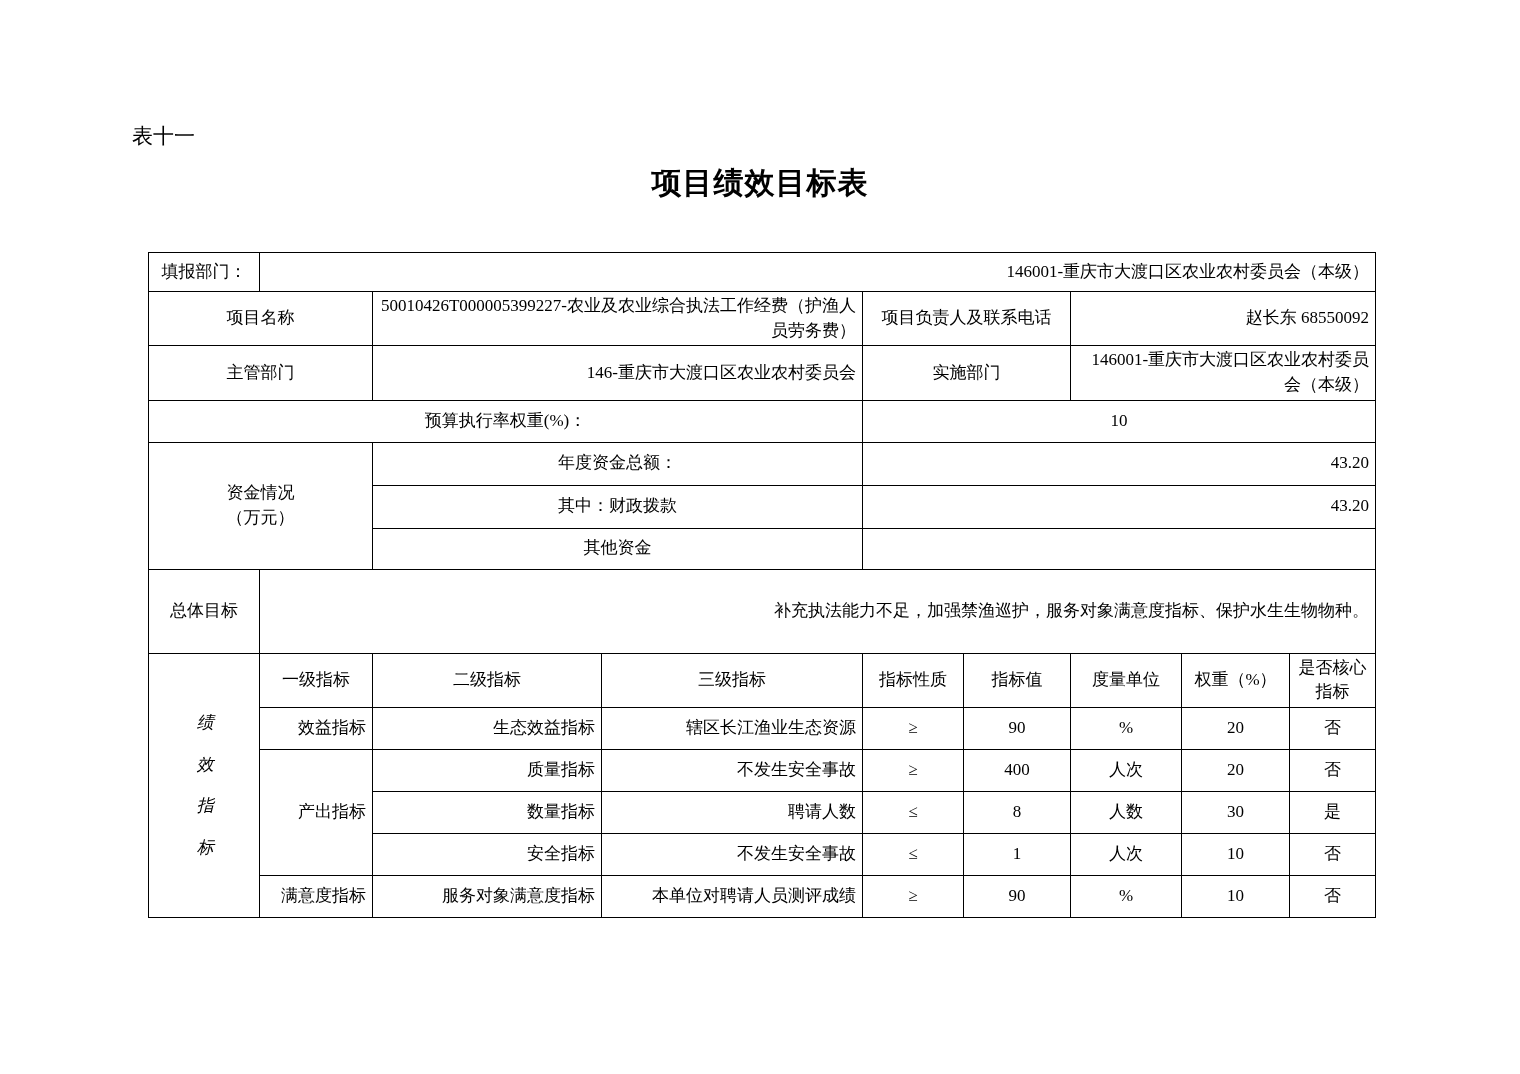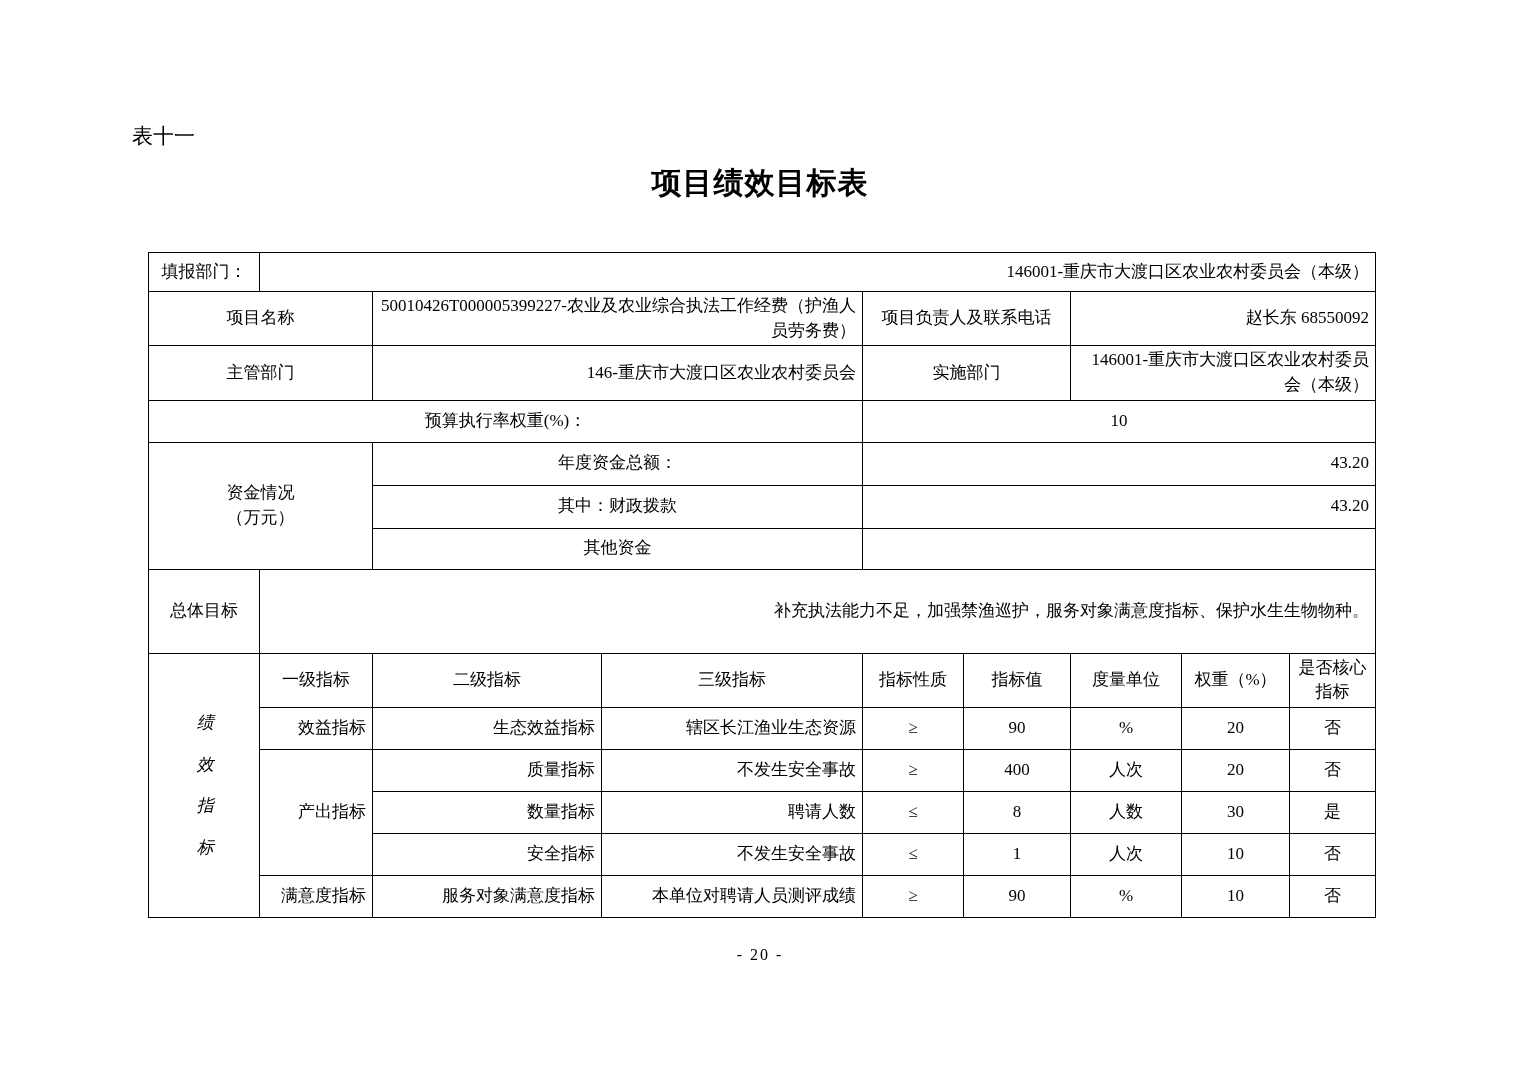--- a/index.html
+++ b/index.html
@@ -205,15 +205,14 @@
       <td class="al">本单位对聘请人员测评成绩</td>
       <td class="ac">≥</td>
       <td class="ac">90</td>
       <td class="ac">%</td>
       <td class="ac">10</td>
       <td class="ac">否</td>
     </tr>
   </tbody>
     </table>
 
-  <div class="footer">- 20 -</div>
 
 </div>
 
 </body></html>

